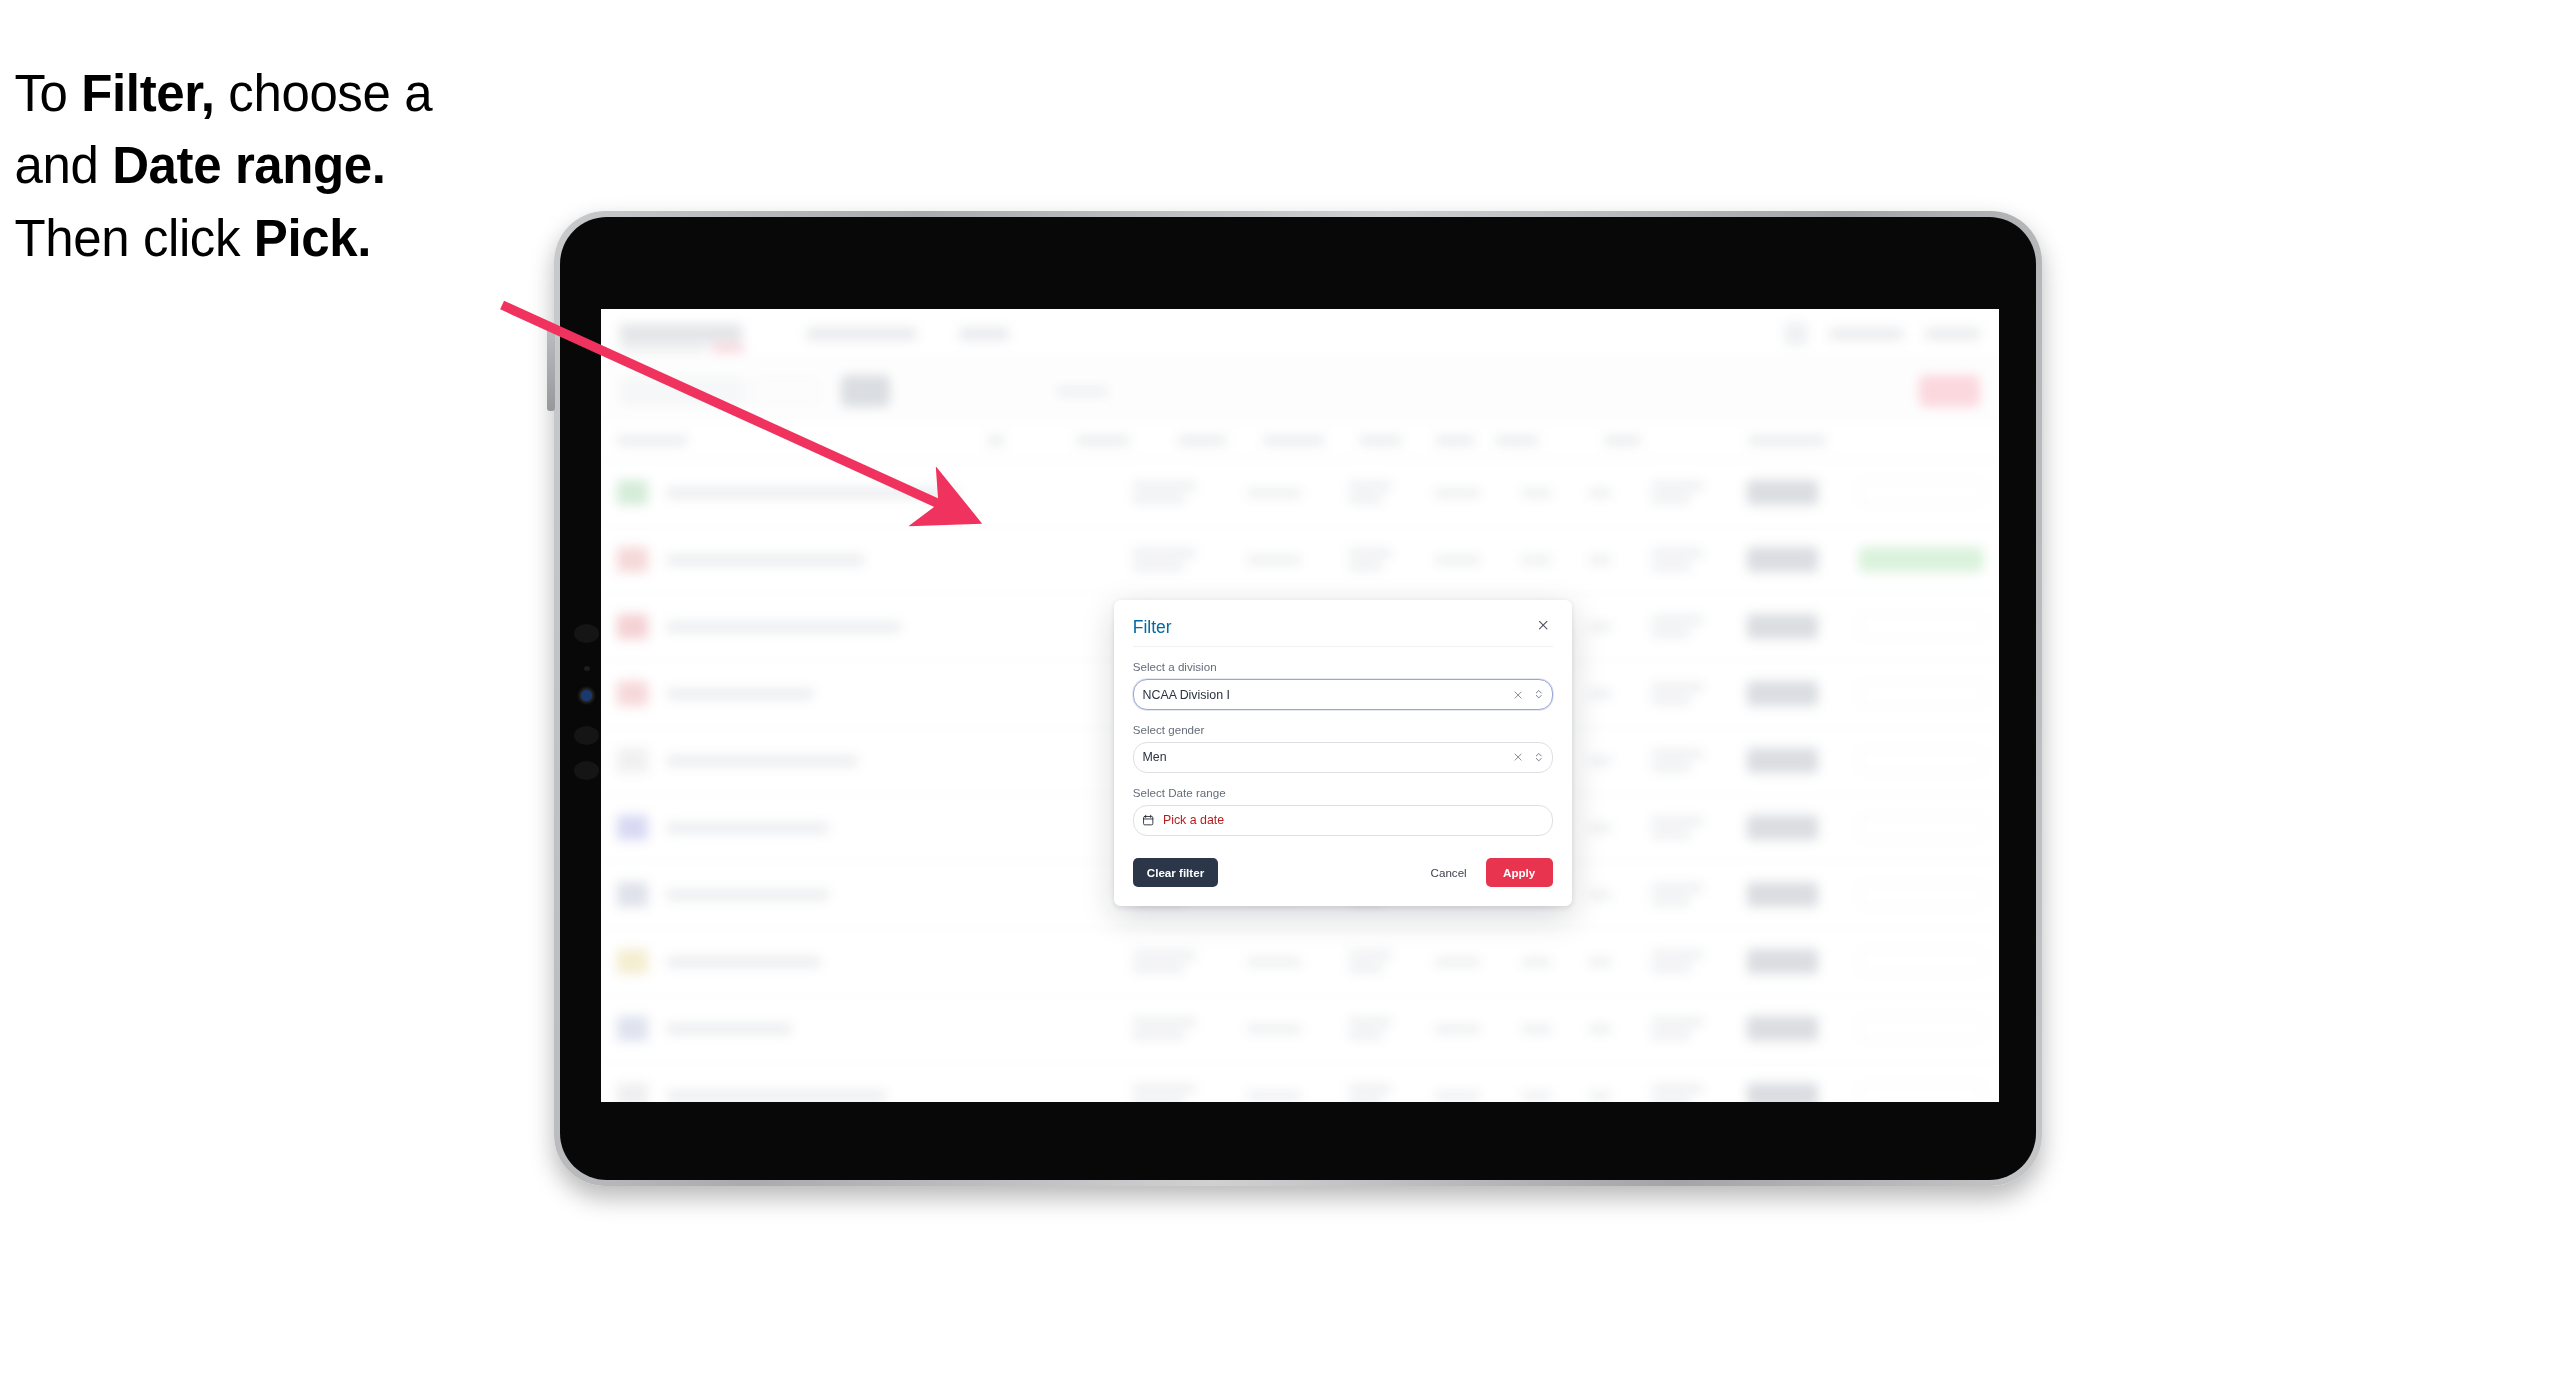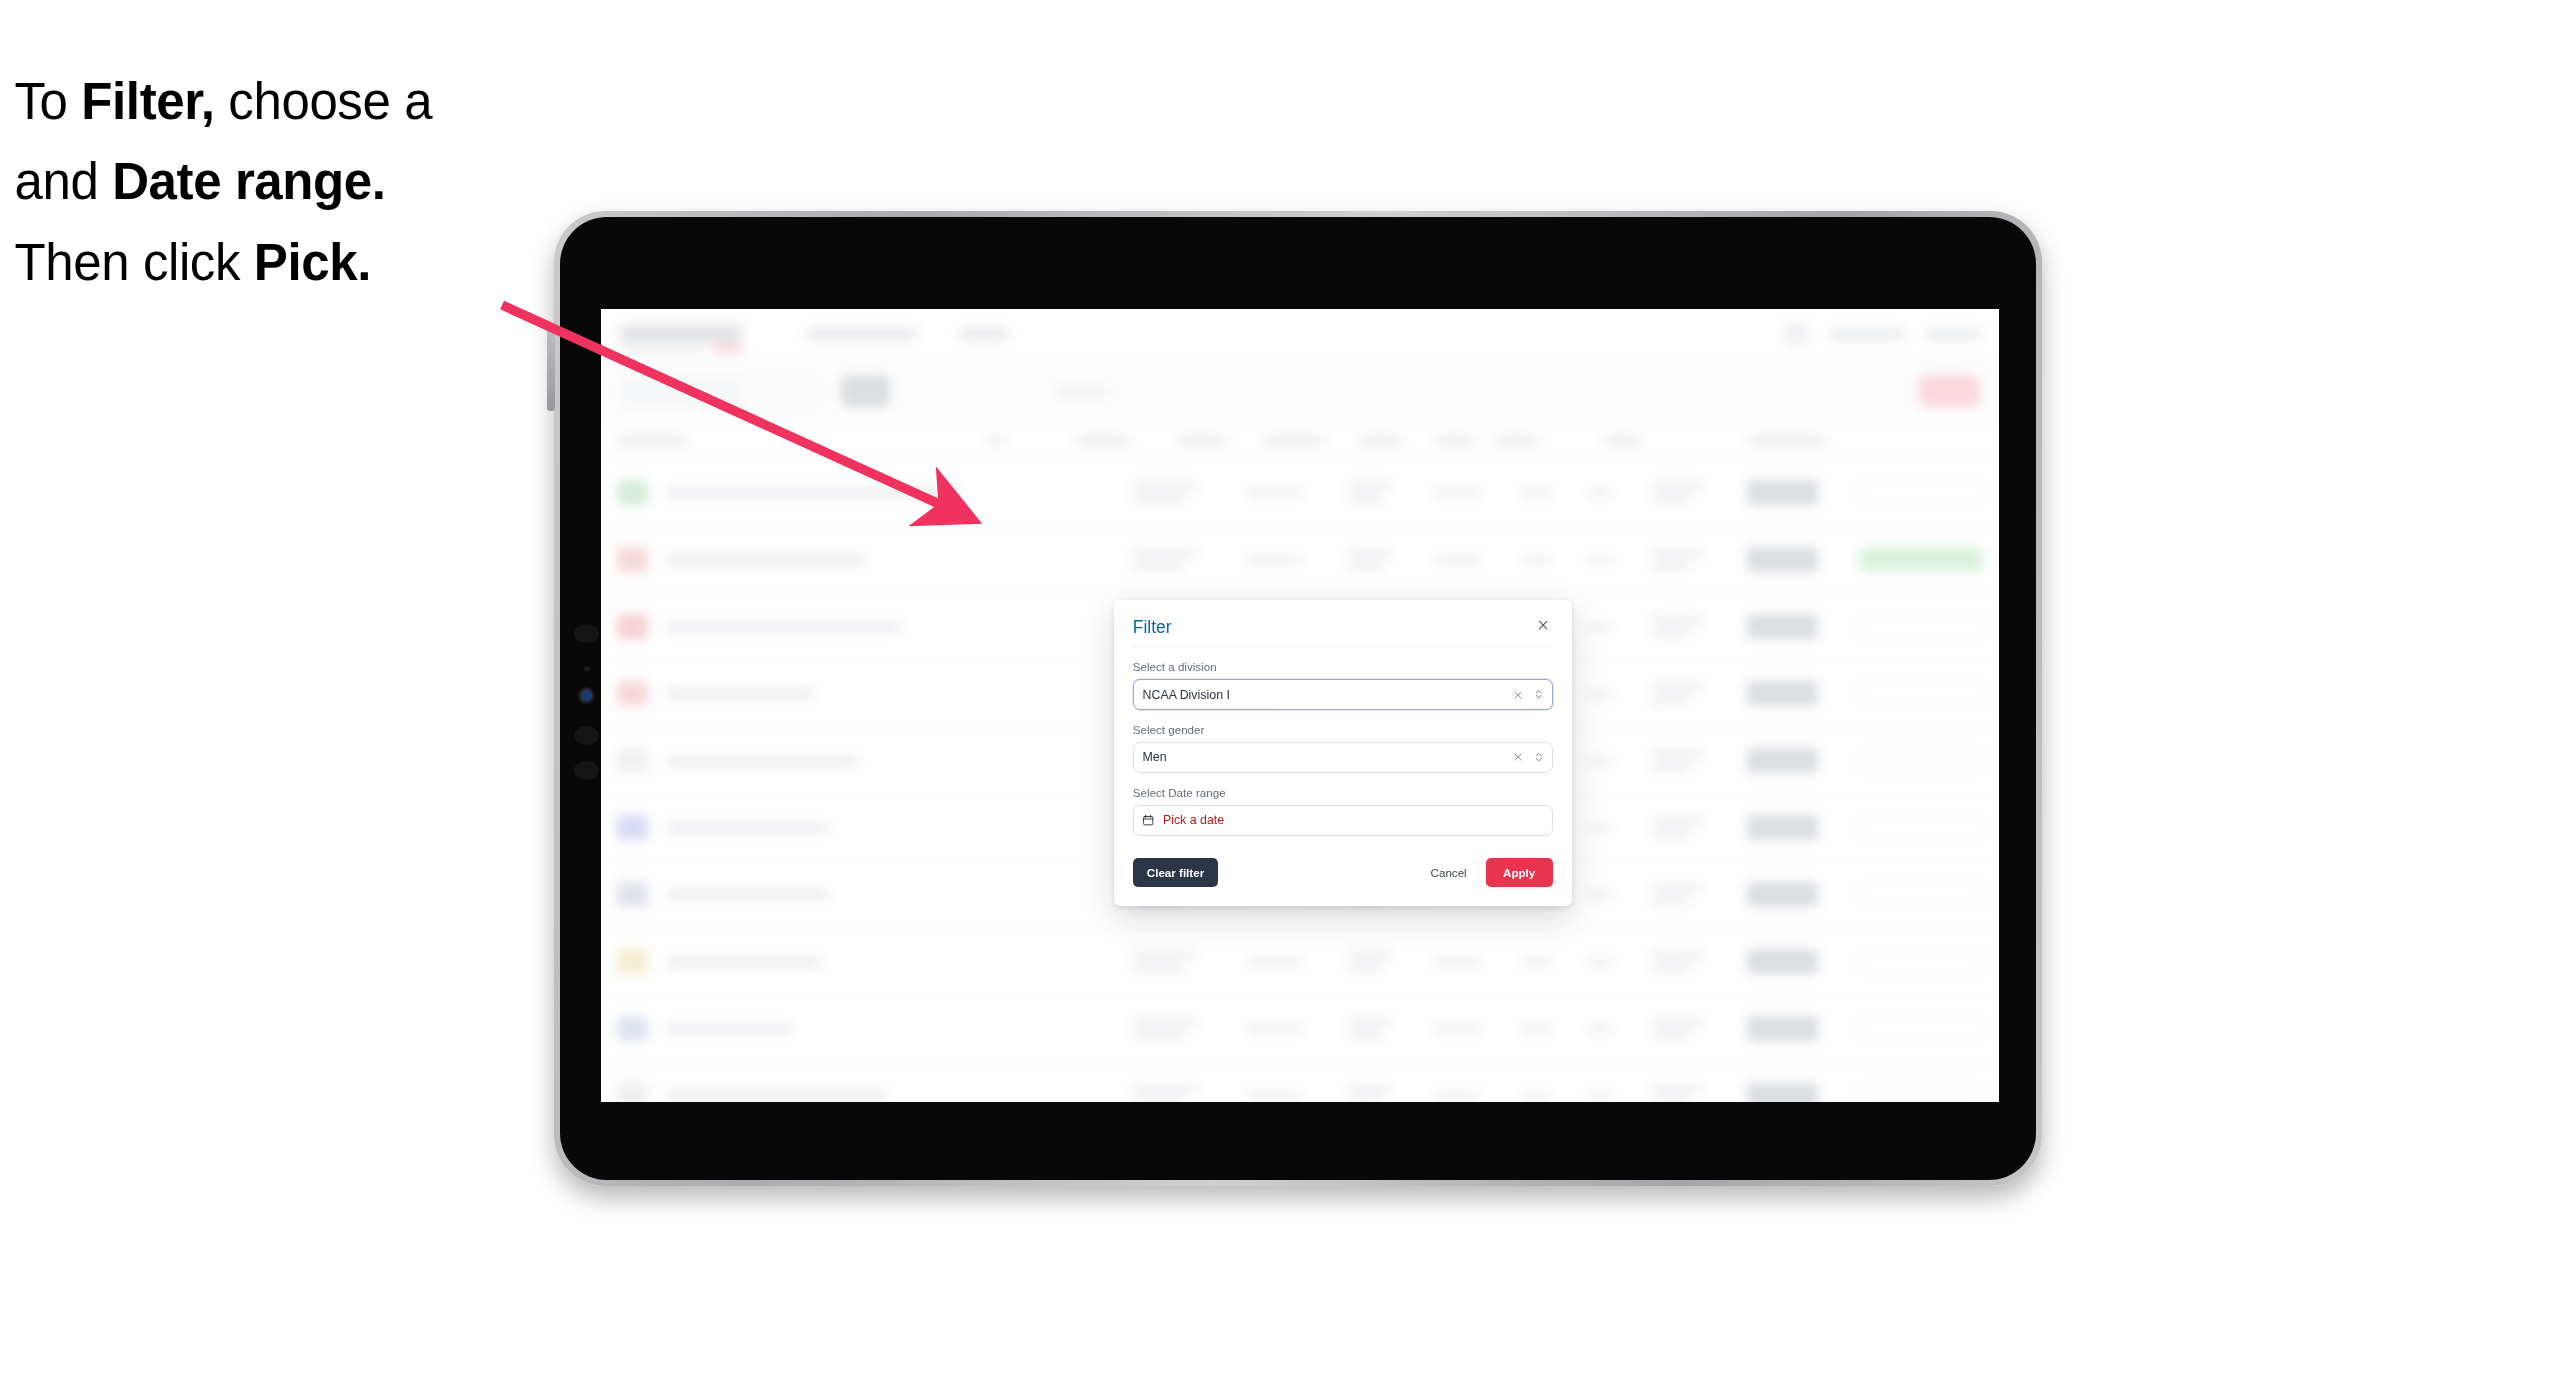--- a/index.html
+++ b/index.html
@@ -24,21 +24,21 @@
     position: absolute;
     left: 14.5px;
     top: 58px;
     width: 553px;
     font-size: 51px;
     line-height: 1.42;
     color: #000000;
     letter-spacing: -0.4px;
   }
   .caption .b { font-weight: 700; }
-  .caption .line { white-space: nowrap; margin-top: 8px; }
+  .caption .line { white-space: nowrap; }
 
   
   #tablet {
     position: absolute;
     left: 554px;
     top: 211px;
     width: 1488px;
     height: 975px;
   }
   .tab-outer {
@@ -156,21 +156,21 @@
   }
   .m-title { font-size:17.5px; color:#0369a1; font-weight:400; line-height:1; padding-top:2.9px;}
   .m-close {
     width:19px; height:19px; border:0; background:transparent; cursor:pointer;
     display:flex; align-items:center; justify-content:center;
     color:#4b5160;
   }
   .fld { margin-top:13px; }
   .f-label { font-size:11.6px; color:#656c79; margin-bottom:5.8px; }
   .f-ctrl {
-    height:31px; border:0.7px solid #dcdfe4; border-radius:7px; background:#fff;
+    height:31px; border:0.7px solid #dcdfe4; border-radius:14px; background:#fff;
     display:flex; align-items:center; padding:0 8.7px; font-size:12.4px; color:#2c3340;
   }
   .f-ctrl.focus { border-color:#9aa7d6; box-shadow:0 0 0 0.7px rgba(154,167,214,.35); }
   .f-ctrl .val { flex:1; }
   .f-ico { display:flex; align-items:center; gap:10.2px; color:#6a7180; }
   .f-ico button { background:transparent; border:0; cursor:pointer; color:#6a7180;
                   display:flex; align-items:center; padding:0; }
   .cal-ico { margin-right:8px; display:flex; align-items:center; color:#1f242e; }
   .f-ctrl .ph { color:#b91c1c; }
 

